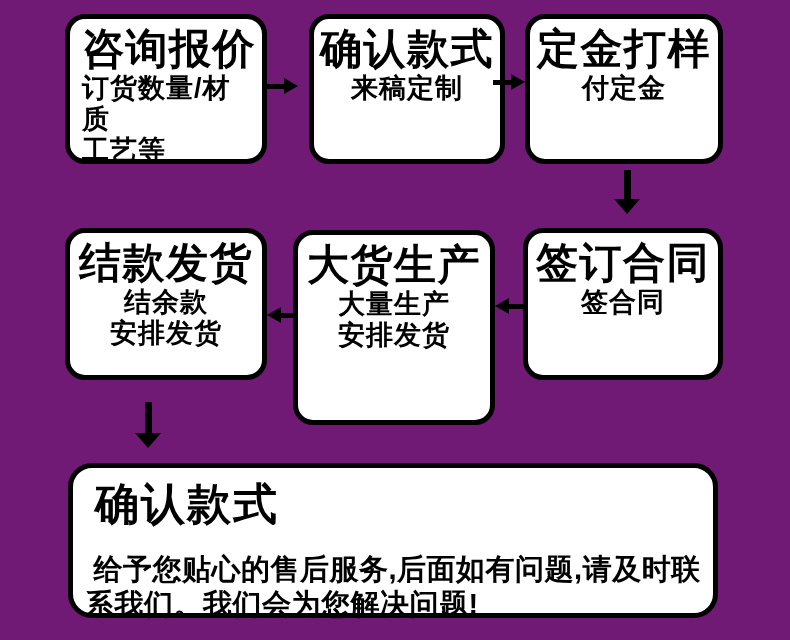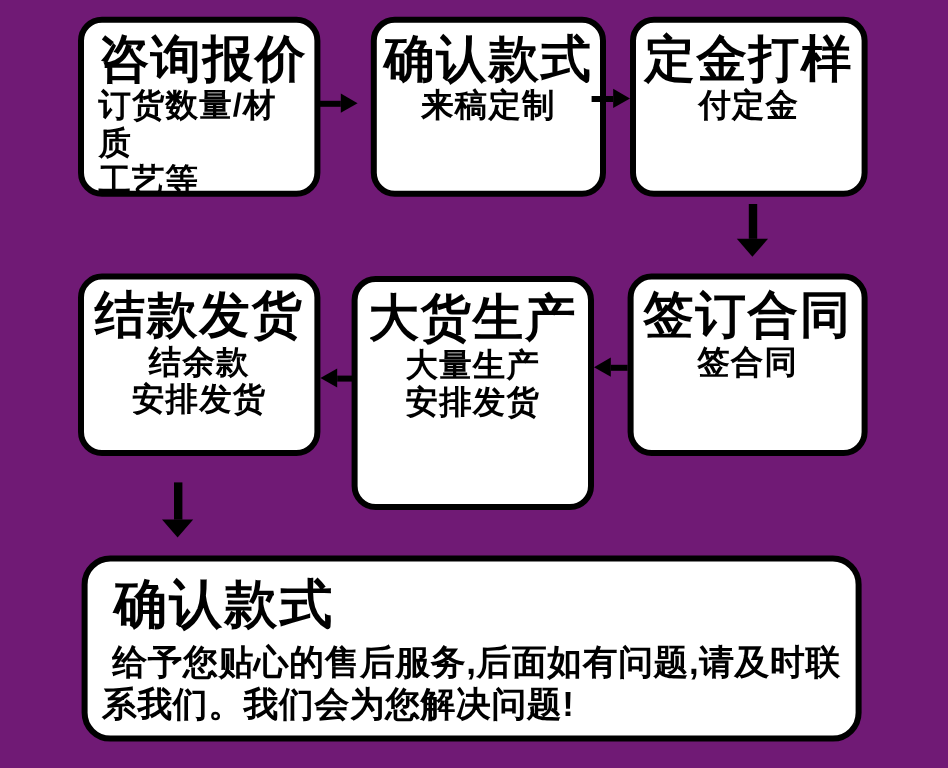--- a/index.html
+++ b/index.html
@@ -42,21 +42,21 @@
   
   .footer-inner { padding: 10px 14px 0 12px; }
   .footer-title {
     font-size: 44px;
     font-weight: 900;
     line-height: 52px;
     letter-spacing: 2px;
     margin-left: 10px;
   }
   .footer-body {
-    margin-top: 6px;
+    margin-top: 22px;
     font-size: 29px;
     font-weight: 700;
     line-height: 35px;
     letter-spacing: 0.5px;
   }
   .footer-line { white-space: pre; }
 
   
   .arrow-right, .arrow-left {
     position: absolute;

